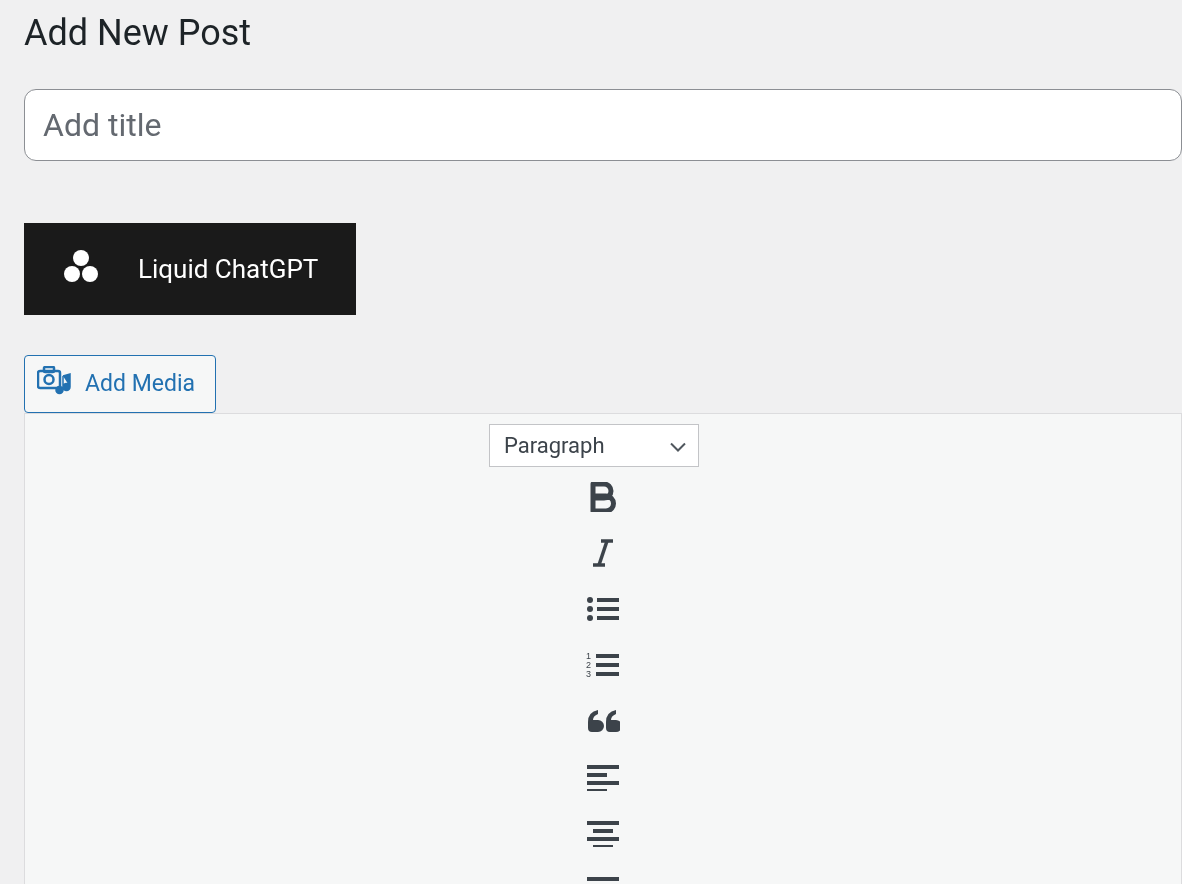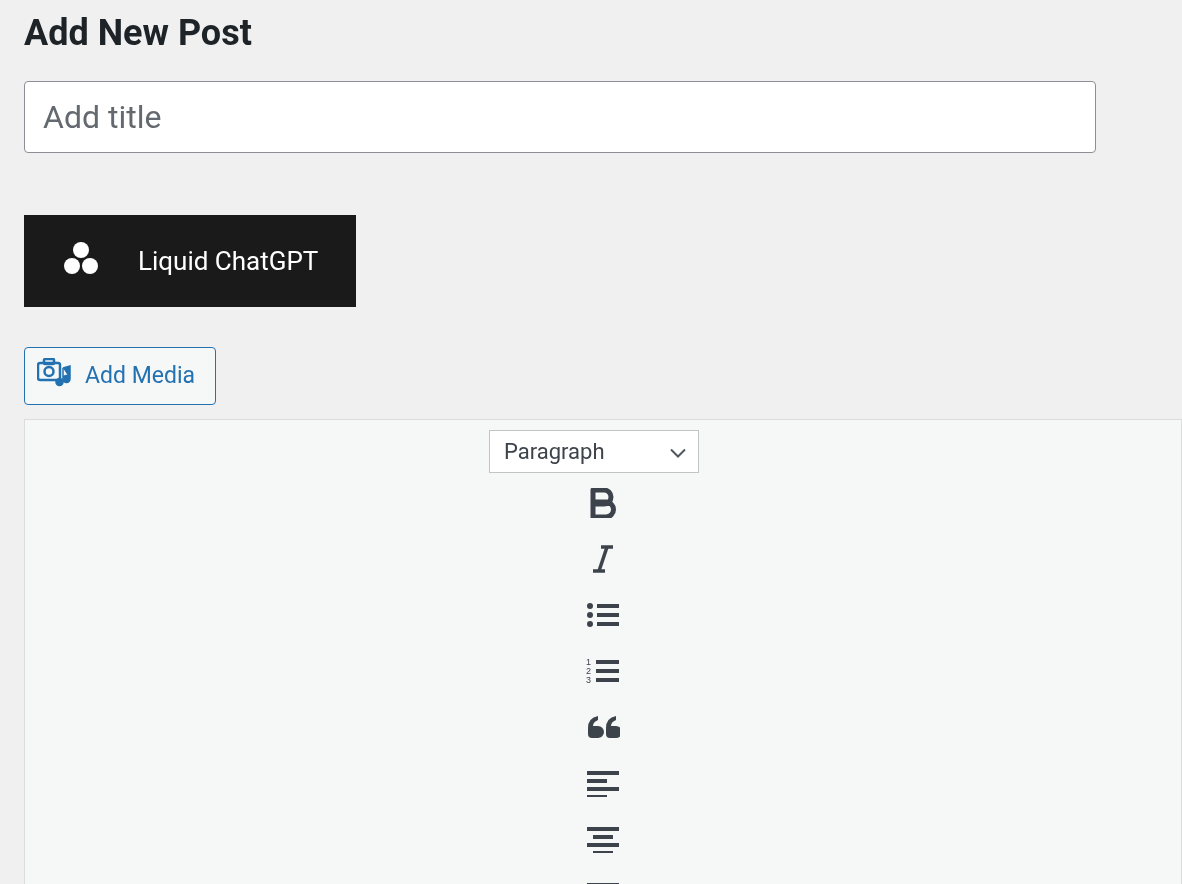--- a/index.html
+++ b/index.html
@@ -14,35 +14,35 @@
       padding: 0;
       width: 1182px;
       height: 884px;
       overflow: hidden;
     }
     .page-container {
       padding: 10px 0 0 24px;
     }
     .page-title {
       font-size: 36px;
-      font-weight: 700;
+      font-weight: 400;
       line-height: 1.3;
-      margin-bottom: 24px;
+      margin-bottom: 32px;
       color: #1d2327;
     }
     .title-input-wrap {
       margin-bottom: 30px;
     }
     .title-input {
-      width: 1072px;
+      width: 1158px;
       height: 72px;
       font-size: 32px;
       padding: 3px 18px;
       border: 1px solid #8c8f94;
-      border-radius: 4px;
+      border-radius: 12px;
       background: #fff;
       color: #1d2327;
       outline: none;
       font-family: inherit;
     }
     .title-input::placeholder {
       color: #646970;
       font-weight: 400;
     }
     .liquid-button {
@@ -68,21 +68,20 @@
       gap: 12px;
       background: #f6f7f7;
       border: 1px solid #2271b1;
       border-radius: 4px;
       padding: 10px 20px 10px 12px;
       font-size: 23px;
       color: #2271b1;
       cursor: pointer;
       font-family: inherit;
       margin-top: 12px;
-      margin-bottom: 14px;
     }
     .add-media-icon {
       display: inline-block;
     }
     .editor-wrap {
       border: 1px solid #dcdcde;
       background: #fff;
       width: 1158px;
     }
     .editor-toolbar {

